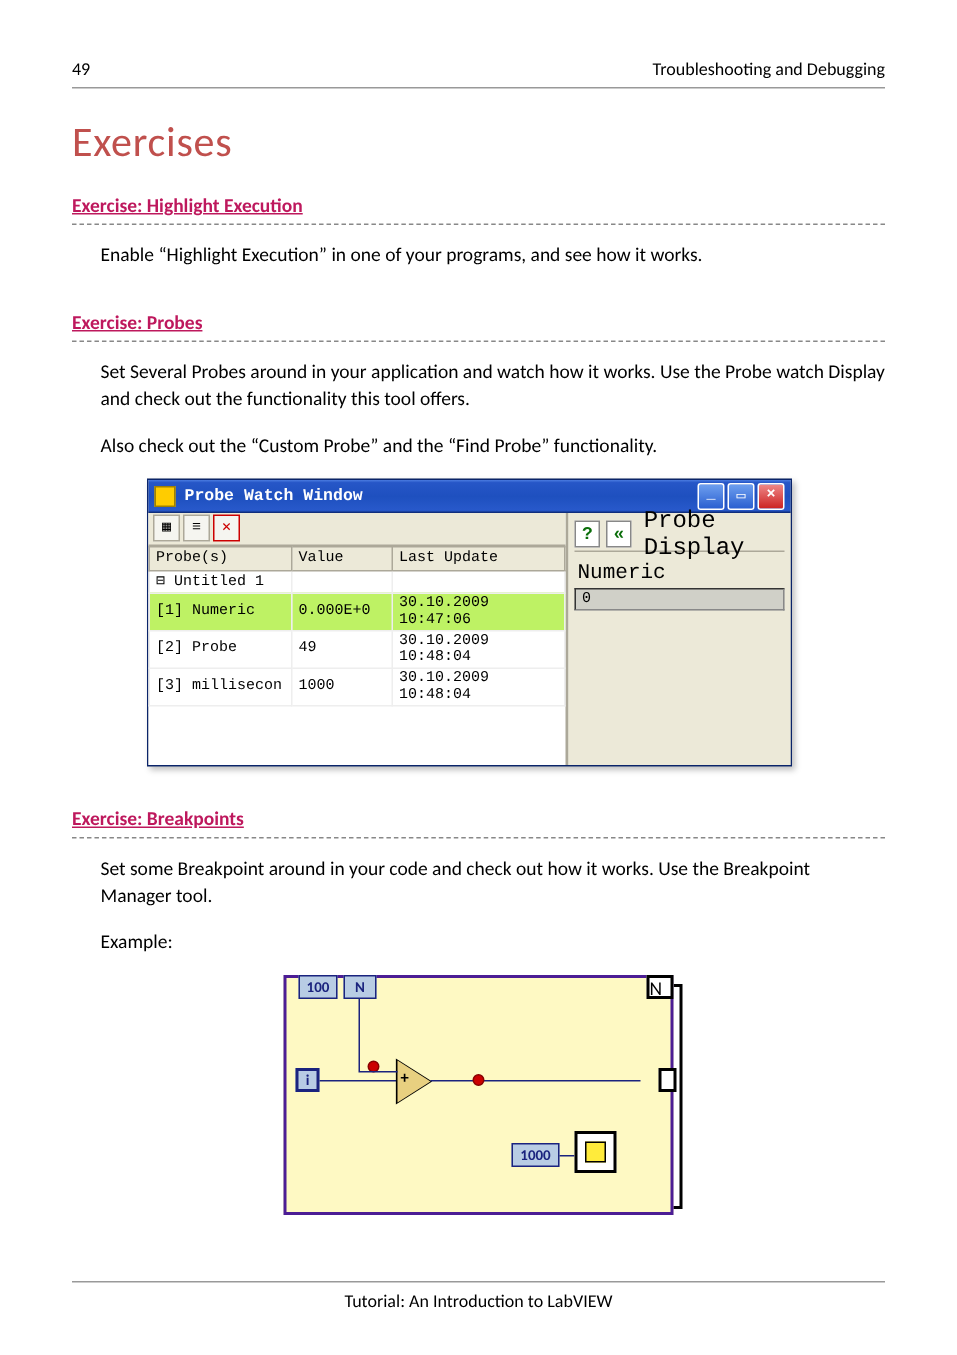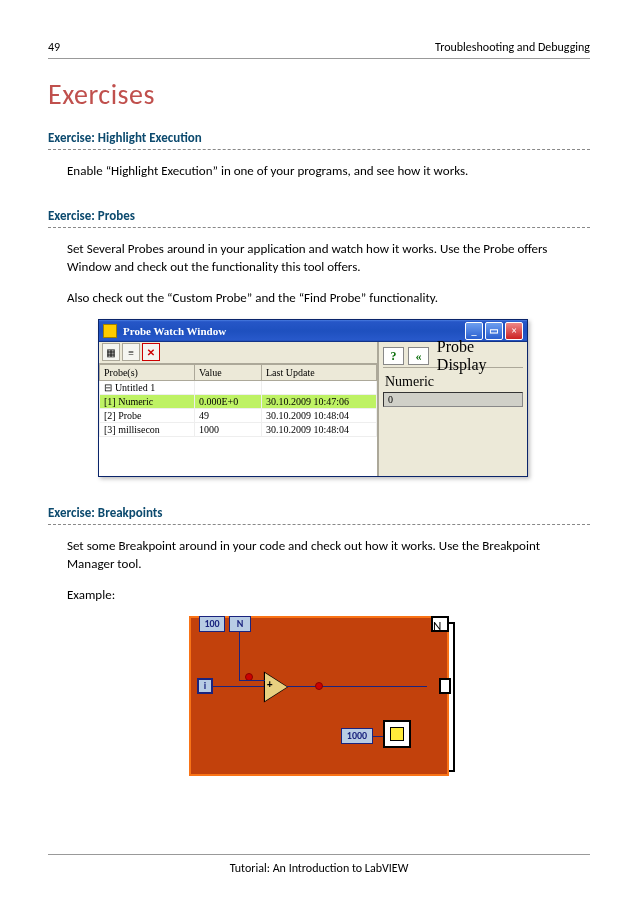--- a/index.html
+++ b/index.html
@@ -22,40 +22,41 @@
       margin-bottom: 18px;
     }
     .main-title {
       font-size: 28px;
       color: #c0504d;
       font-weight: 400;
       margin-bottom: 14px;
       letter-spacing: 0.5px;
     }
     .ex-heading {
-      color: #0c4a6e;
+      color: #be185d;
       font-weight: bold;
       font-size: 13px;
       border-bottom: 1px dashed #888;
       padding-bottom: 4px;
       margin-bottom: 12px;
       margin-top: 18px;
+      text-decoration: underline;
     }
     .body-text {
       font-size: 13px;
       line-height: 1.4;
       margin-bottom: 12px;
       padding-left: 19px;
     }
     .probe-window {
       width: 430px;
       margin: 6px 0 12px 50px;
       border: 1px solid #0a246a;
       background: #ece9d8;
-      font-family: Liberation Serif, serif;
+      font-family: Liberation Mono, monospace;
       font-size: 10px;
       box-shadow: 2px 2px 4px rgba(0,0,0,0.25);
     }
     .titlebar {
       background: linear-gradient(180deg, #4a7ce0 0%, #2656c7 8%, #1e50bf 50%, #2859cb 92%, #0a246a 100%);
       color: #fff;
       height: 22px;
       display: flex;
       align-items: center;
       padding: 0 4px;
@@ -117,22 +118,22 @@
     .field-box{
       display:inline-block; background:#d0d0c8; border:1px inset #888;
       padding:1px 4px; font-size:10px; min-width:90px;
     }
     .example-label { margin-bottom:12px; }
     .diagram-wrap {
       width:260px; margin: 10px auto 0;
       position:relative;
     }
     .diagram {
-      width:260px; height:160px; background:#c2410c;
-      border:2px solid #f97316; position:relative;
+      width:260px; height:160px; background:#fef9c3;
+      border:2px solid #4c1d95; position:relative;
     }
     .diagram-shadow{
       position:absolute; top:6px; left:6px; width:260px; height:150px;
       background:transparent; border:2px solid #000; z-index:-1;
     }
     .dbox{
       position:absolute; border:2px solid #1a237e;
       display:flex; align-items:center; justify-content:center;
       font-size:10px; font-weight:bold; background:#fff;
     }
@@ -170,21 +171,21 @@
   <span>49</span>
   <span>Troubleshooting and Debugging</span>
 </div>
 
 <h1 class="main-title">Exercises</h1>
 
 <div class="ex-heading">Exercise: Highlight Execution</div>
 <p class="body-text">Enable “Highlight Execution” in one of your programs, and see how it works.</p>
 
 <div class="ex-heading" style="margin-top:28px">Exercise: Probes</div>
-<p class="body-text">Set Several Probes around in your application and watch how it works. Use the Probe offers Window and check out the functionality this tool offers.</p>
+<p class="body-text">Set Several Probes around in your application and watch how it works. Use the Probe watch Display and check out the functionality this tool offers.</p>
 <p class="body-text">Also check out the “Custom Probe” and the “Find Probe” functionality.</p>
 
 <div class="probe-window">
   <div class="titlebar">
     <div class="tb-icon"></div>
     <div class="tb-title">Probe Watch Window</div>
     <div class="tb-btn tb-min">_</div>
     <div class="tb-btn tb-max">▭</div>
     <div class="tb-btn tb-close">×</div>
   </div>

